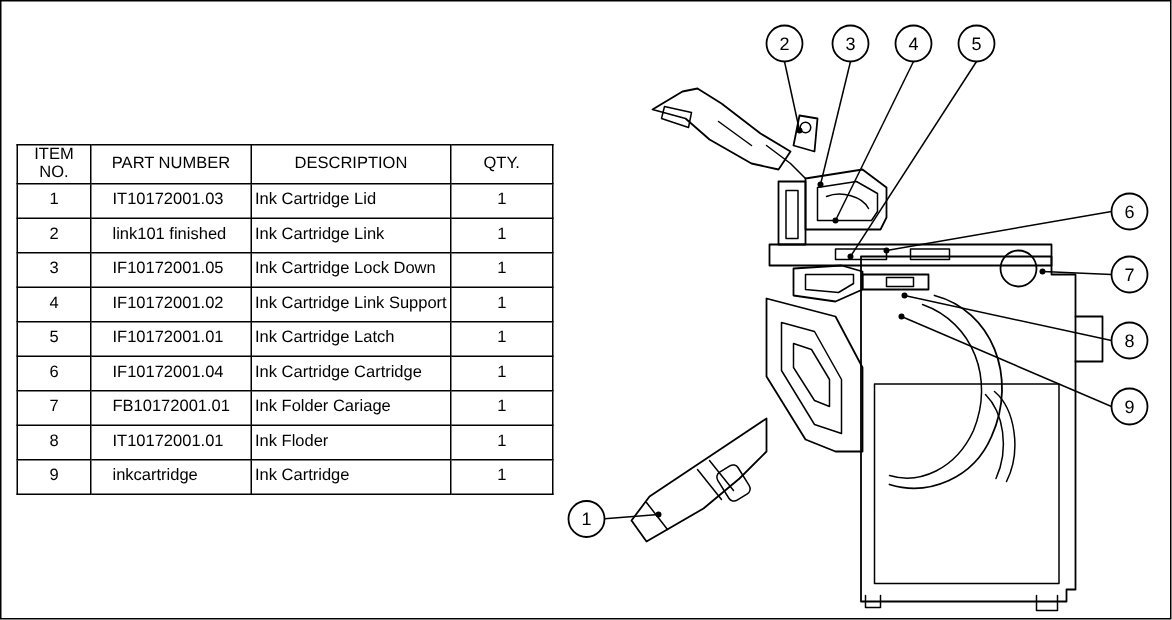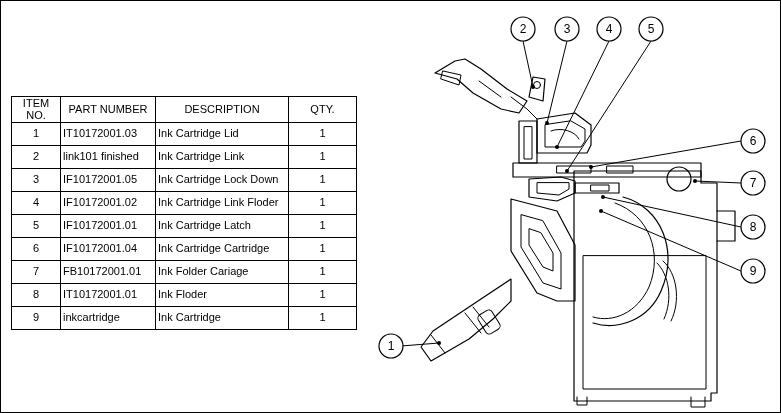--- a/index.html
+++ b/index.html
@@ -44,21 +44,21 @@
   #bom th {
     text-align: center;
     vertical-align: middle;
     height: 22px;
   }
   .col-item { width: 44px; text-align: center; }
   .col-part { width: 90px; text-align: left; }
   .col-desc { width: 128px; text-align: left; }
   .col-qty  { width: 63px; text-align: center; }
   #bom tbody td { height: 20px; vertical-align: middle; }
-  #bom tbody td.col-part { padding-left: 2px; margin-left: 21px; }
+  #bom tbody td.col-part { padding-left: 14px; margin-left: 21px; }
 
   
   #drawing {
     position: absolute;
     left: 360px;
     top: 0;
     width: 420px;
     height: 412px;
   }
   #drawing svg { display: block; }
@@ -100,21 +100,21 @@
       </tr>
       <tr>
         <td class="col-item">3</td>
         <td class="col-part">IF10172001.05</td>
         <td class="col-desc">Ink Cartridge Lock Down</td>
         <td class="col-qty">1</td>
       </tr>
       <tr>
         <td class="col-item">4</td>
         <td class="col-part">IF10172001.02</td>
-        <td class="col-desc">Ink Cartridge Link Floder</td>
+        <td class="col-desc">Ink Cartridge Link Support</td>
         <td class="col-qty">1</td>
       </tr>
       <tr>
         <td class="col-item">5</td>
         <td class="col-part">IF10172001.01</td>
         <td class="col-desc">Ink Cartridge Latch</td>
         <td class="col-qty">1</td>
       </tr>
       <tr>
         <td class="col-item">6</td>

